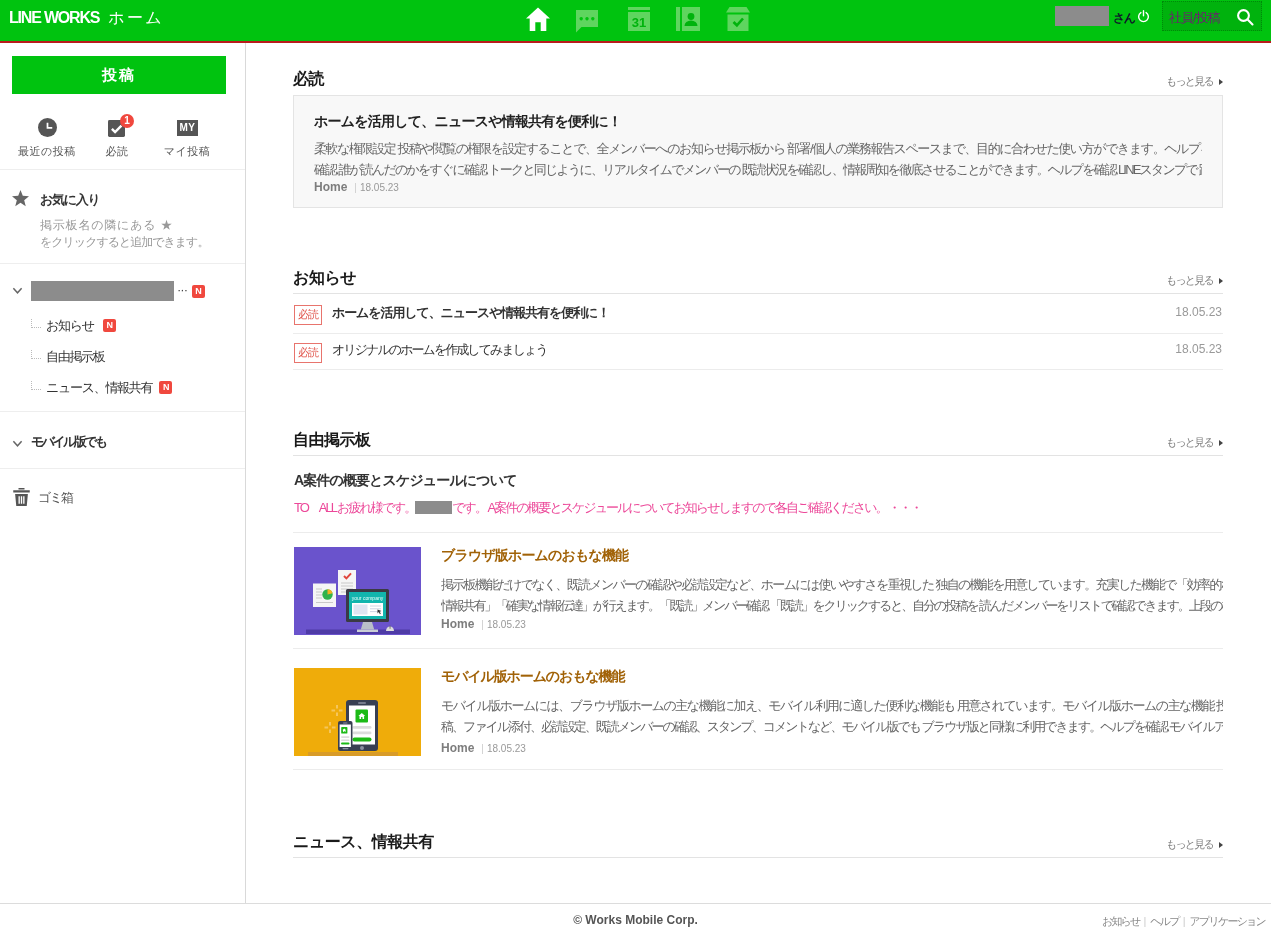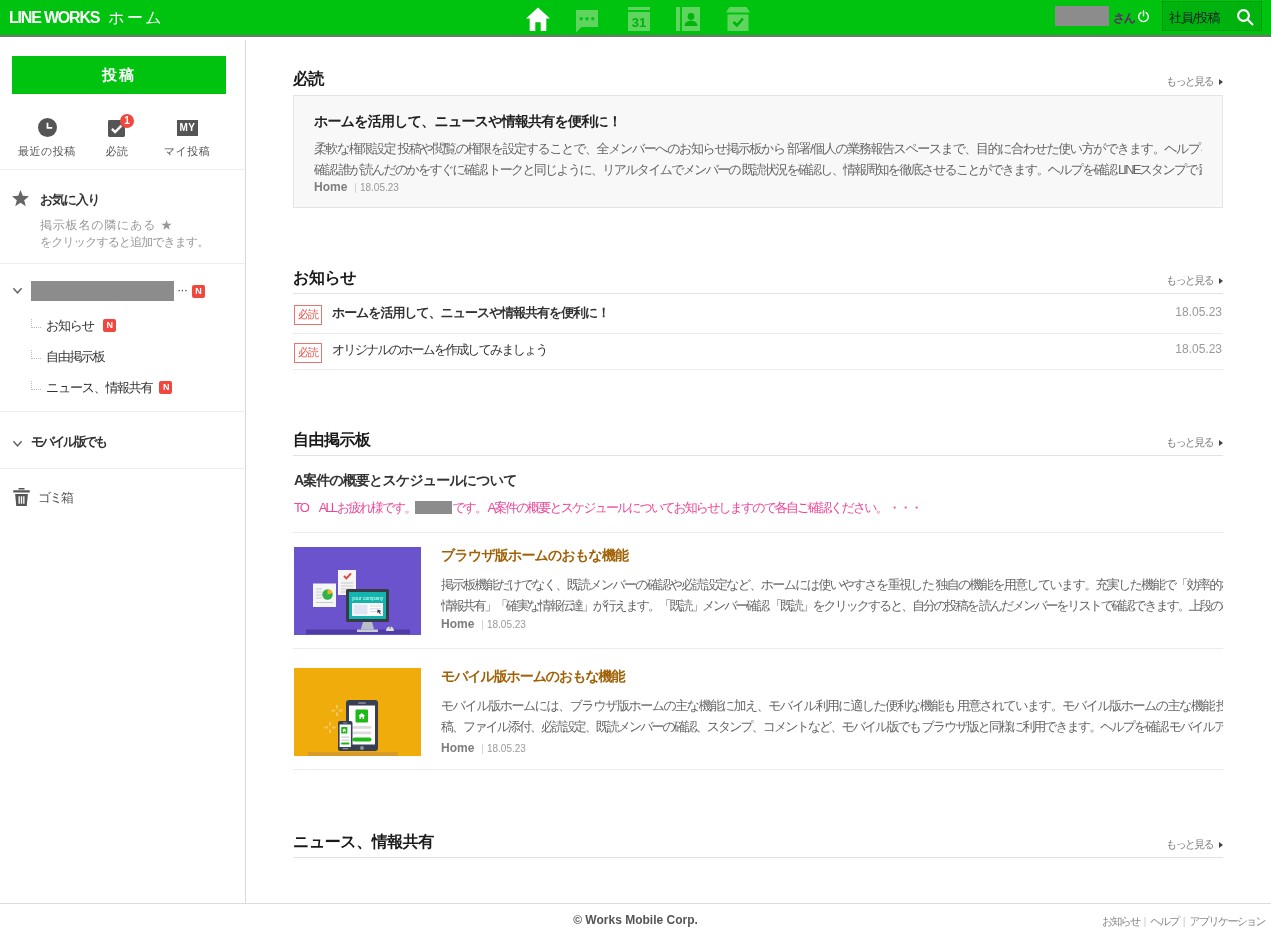--- a/index.html
+++ b/index.html
@@ -1,26 +1,26 @@
 <!DOCTYPE html>
 <html lang="ja"><head>
 <meta charset="utf-8">
 <title>LINE WORKS ホーム</title>
 <style>
 * { margin:0; padding:0; box-sizing:border-box; }
 html,body { width:1271px; height:930px; font-family:"Liberation Sans",sans-serif; background:#fff; color:#333; overflow:hidden; position:relative; }
 
-#header { position:absolute; left:0; top:0; width:1271px; height:37px; background:#00c30f; border-bottom:2px solid #737373; z-index:10; }
+#header { position:absolute; left:0; top:0; width:1271px; height:43px; background:#00c30f; border-bottom:2px solid #b91c1c; z-index:10; }
 .logo { position:absolute; left:9px; top:8px; color:#fff; font-size:16px; font-weight:bold; letter-spacing:-1.2px; }
 .logo .svc { font-weight:normal; font-size:16px; margin-left:9px; letter-spacing:2.3px; vertical-align:0; }
 .navicons { position:absolute; left:526px; top:7px; }
 .navicon { position:absolute; top:0; width:24px; height:24px; }
 .redact { background:#8c8c8c; display:inline-block; }
 .srchbox { position:absolute; left:1162px; top:1px; width:100px; height:30px; background:#00b20d; border:1px dotted #008a0a; }
-.srchbox .ph { position:absolute; left:6px; top:7px; font-size:13px; color:#0f172a; letter-spacing:-1px; }
+.srchbox .ph { position:absolute; left:6px; top:7px; font-size:13px; color:#701a75; letter-spacing:-1px; }
 .srchbox svg { position:absolute; right:7px; top:6px; }
 
 #sidebar { position:absolute; left:0; top:40px; width:246px; height:863px; background:#fff; border-right:1px solid #d9d9d9; }
 .postbtn { position:absolute; left:12px; top:16px; width:214px; height:38px; background:#00c30f; color:#fff; font-size:15px; font-weight:bold; text-align:center; line-height:38px; letter-spacing:2px; }
 .quick { position:absolute; top:71px; width:70px; text-align:center; }
 .quick .ic { height:26px; position:relative; }
 .quick .lb { margin-top:7px; font-size:11px; color:#555; letter-spacing:0.5px; }
 .sdiv { position:absolute; left:0; width:245px; border-top:1px solid #eee; }
 .favtitle { position:absolute; left:40px; top:151px; font-size:13px; font-weight:bold; color:#333; letter-spacing:-1.3px; }
 .favstar { position:absolute; left:12px; top:150px; }
@@ -86,21 +86,21 @@
           <circle cx="15" cy="9.5" r="3.4"></circle>
           <path d="M8.5 19 a6.5 5.5 0 0 1 13 0 Z"></path>
         </g>
       </svg>
     <svg class="navicon" style="left:200px" viewBox="0 0 24 24">
         <path fill="#5fd55f" d="M3.5 0 h17 l3.5 5.5 h-24 Z M1.5 7.5 h21 v16.5 h-21 Z"></path>
         <path fill="none" stroke="#00b30d" stroke-width="2.6" d="M7.5 15 l3.4 3.3 L17 11.5"></path>
       </svg>
   </div>
   <span class="redact" style="position:absolute;left:1055px;top:6px;width:54px;height:20px"></span>
-  <span style="position:absolute;left:1113px;top:10px;color:#701a75;font-size:12px;font-weight:bold;letter-spacing:-1.5px;white-space:nowrap">さん</span>
+  <span style="position:absolute;left:1113px;top:10px;color:#0f172a;font-size:12px;font-weight:bold;letter-spacing:-1.5px;white-space:nowrap">さん</span>
   <svg style="position:absolute;left:1137px;top:10px" width="13" height="13" viewBox="0 0 24 24">
       <g fill="none" stroke="#fff" stroke-width="2.6" stroke-linecap="round">
         <path d="M7.2 4.8 a9 9 0 1 0 9.6 0"></path>
         <path d="M12 1.5 v9"></path>
       </g>
     </svg>
   <div class="srchbox">
     <span class="ph">社員/投稿</span>
     <svg width="18" height="18" viewBox="0 0 24 24">
         <g fill="none" stroke="#fff" stroke-width="2.8">

